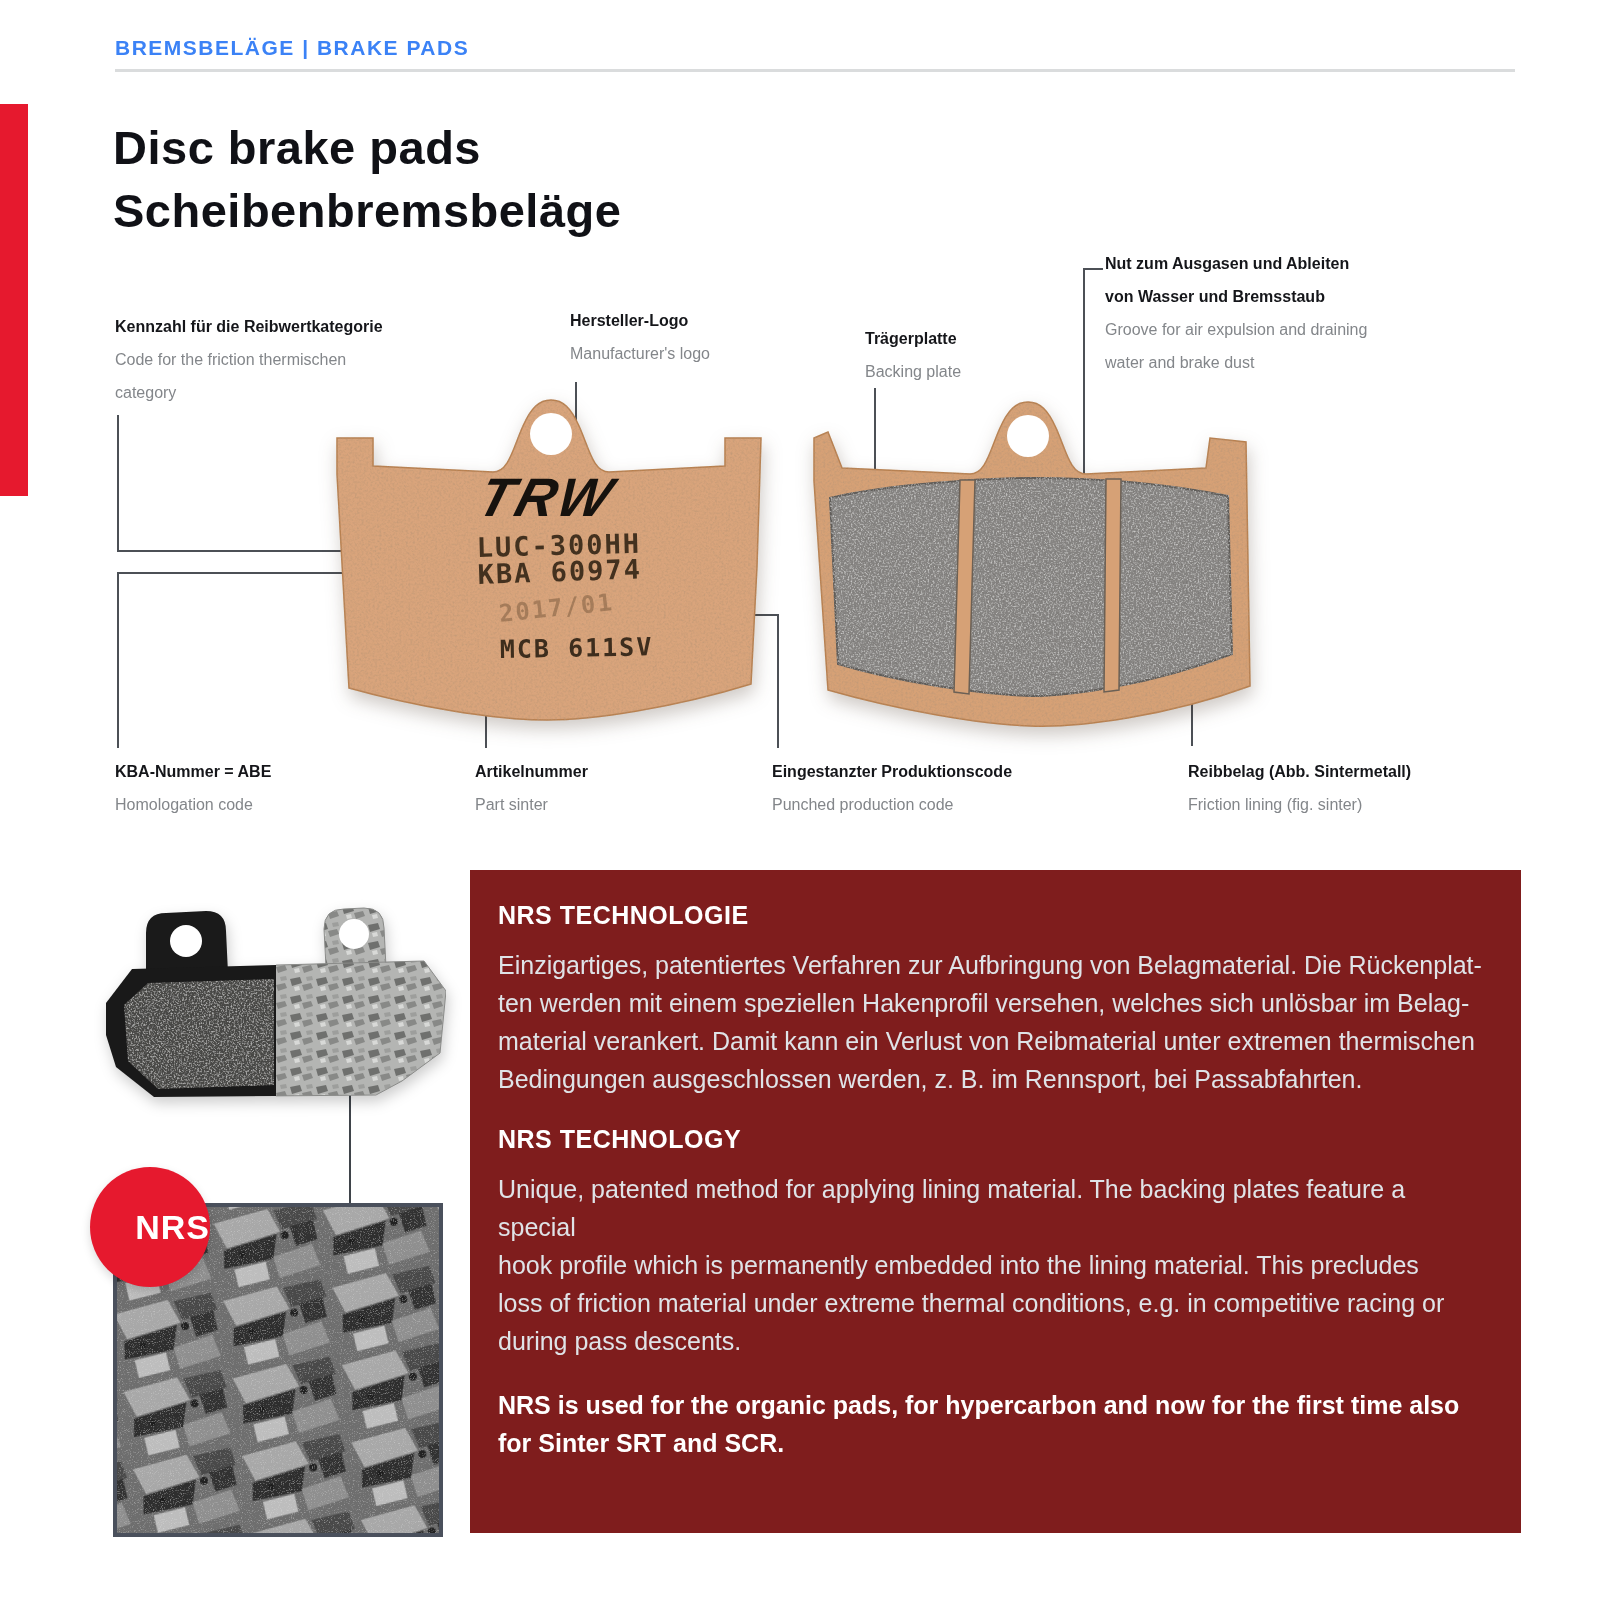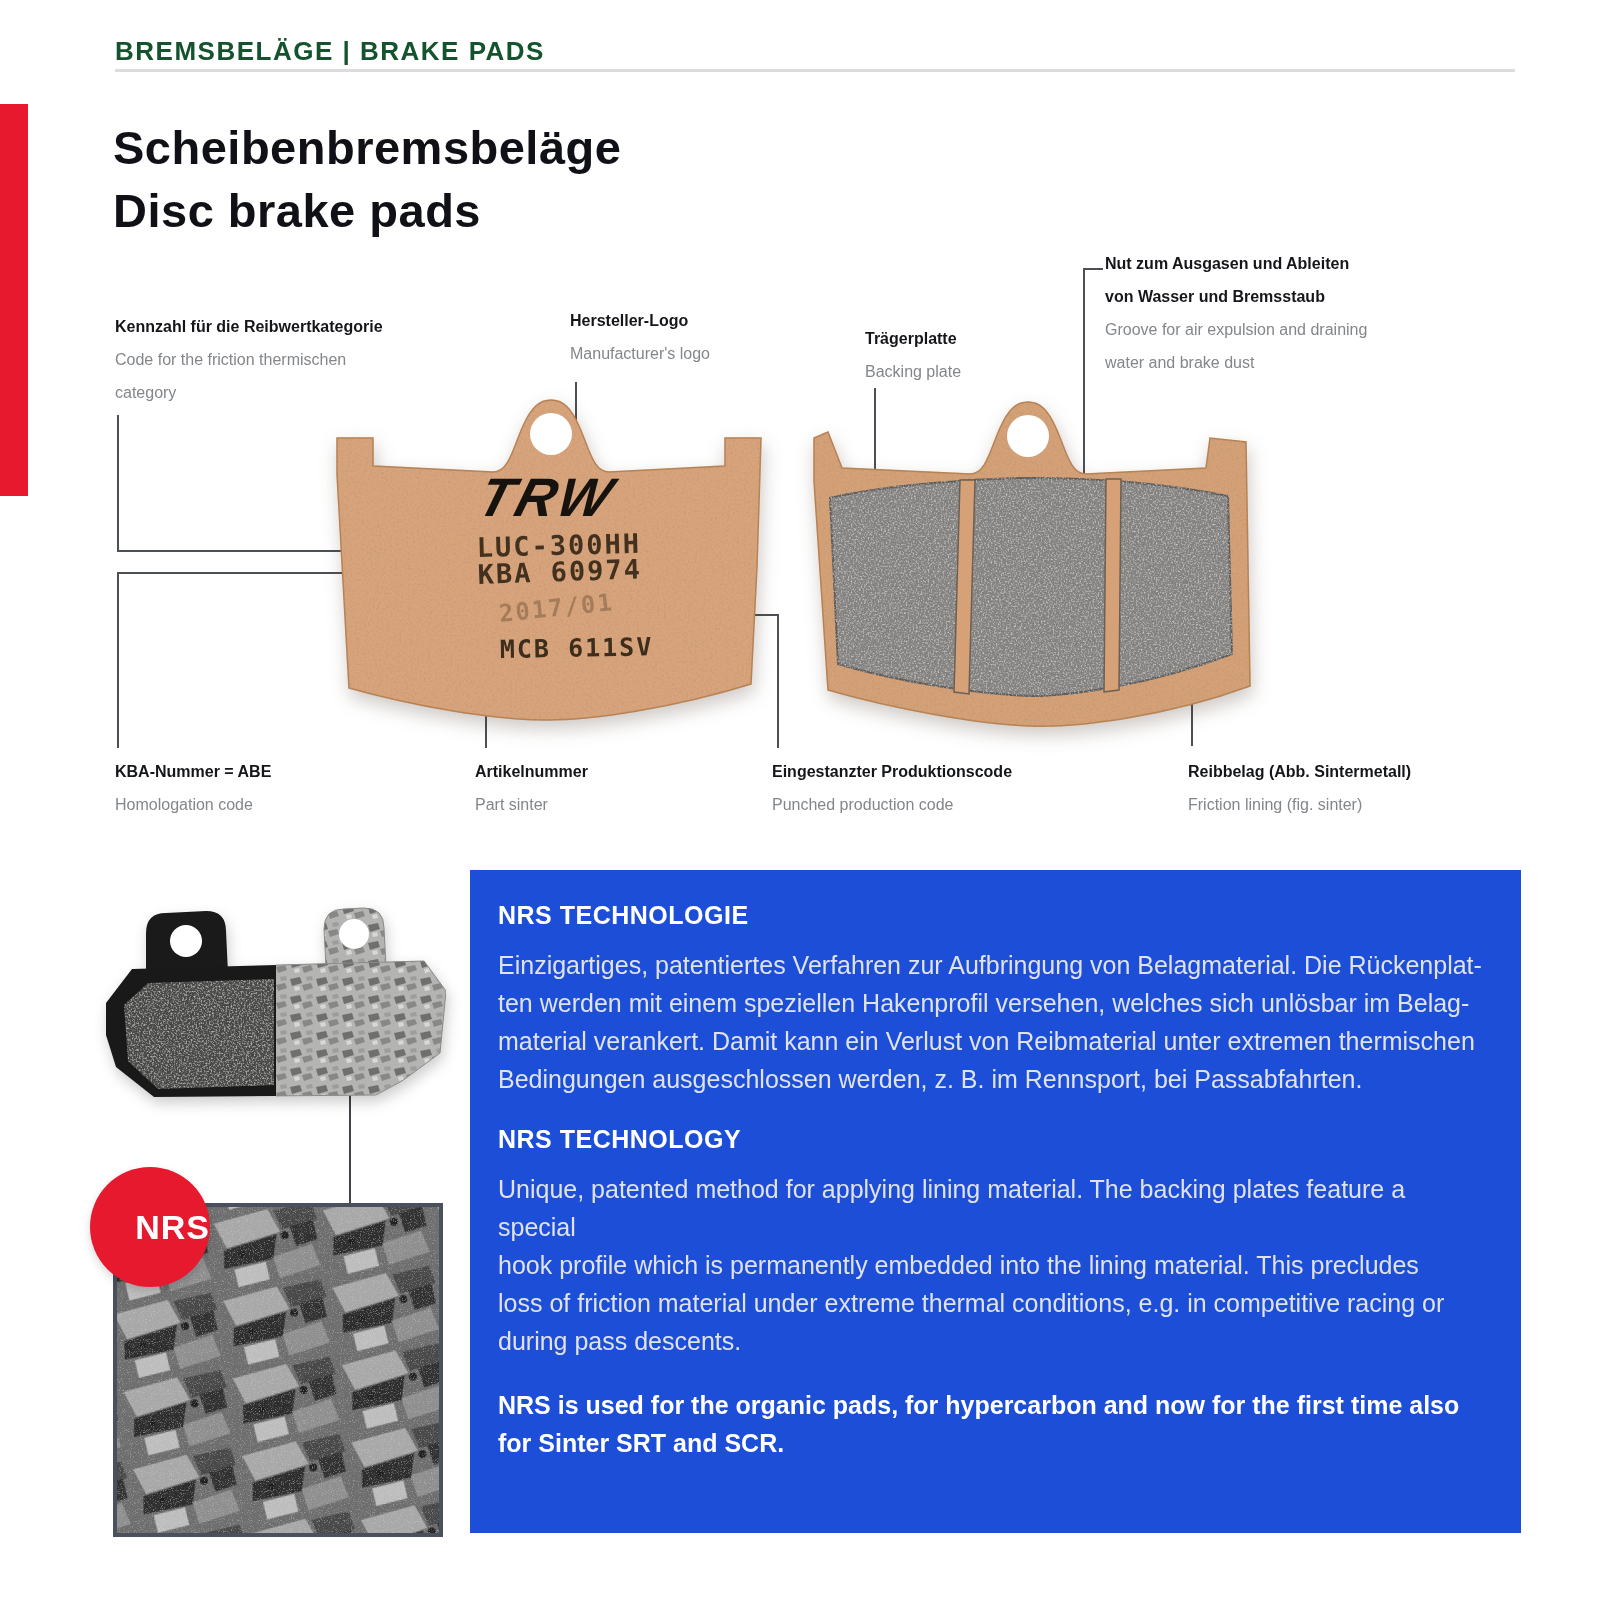--- a/index.html
+++ b/index.html
@@ -4,34 +4,34 @@
 <style>
   html,body{margin:0;padding:0;}
   body{
     width:1600px;height:1600px;position:relative;overflow:hidden;
     background:#ffffff;
     font-family:"Liberation Sans","DejaVu Sans",sans-serif;
     color:#17181c;
   }
   .abs{position:absolute;}
   
-  .eyebrow{left:115px;top:36px;font-size:26px;font-weight:bold;color:#14532d;letter-spacing:1.5px;}
+  .eyebrow{left:115px;top:36px;font-size:21px;font-weight:bold;color:#3b82f6;letter-spacing:1.5px;}
   .rule{left:115px;top:69px;width:1400px;height:3px;background:#dadcdd;}
   .redbar{left:0;top:104px;width:28px;height:392px;background:#e6192e;}
   
   .title{left:113px;top:116px;font-size:47px;font-weight:800;line-height:63px;color:#101116;letter-spacing:.5px;}
   
   .lbl{line-height:33px;font-size:16px;}
   .lbl .de{font-weight:bold;color:#15161a;white-space:pre-line;}
   .lbl .en{color:#83868a;white-space:pre-line;}
   
   .cl{background:#4c5056;}
   .cl-dark{background:#3f444a;}
   
-  .nrsbox{left:470px;top:870px;width:1051px;height:663px;background:#1d4ed8;box-sizing:border-box;padding:30px 34px 0 28px;}
+  .nrsbox{left:470px;top:870px;width:1051px;height:663px;background:#7f1d1d;box-sizing:border-box;padding:30px 34px 0 28px;}
   .nrsbox h3{margin:0 0 16px 0;font-size:25px;line-height:30px;color:#ffffff;letter-spacing:.5px;}
   .nrsbox p{margin:12px 0 26px 0;font-size:25px;line-height:38px;color:#dfe3e7;white-space:pre-line;}
   .nrsbox p.b{color:#ffffff;font-weight:bold;margin-bottom:34px;}
   
   .nrsbadge{left:90px;top:1167px;width:120px;height:120px;border-radius:50%;background:#e6192e;
     display:flex;align-items:center;justify-content:flex-end;
     font-size:34px;font-weight:800;color:#ffffff;letter-spacing:1px;
     box-shadow:0 4px 10px rgba(0,0,0,.15);z-index:6;}
   
   .texture{left:113px;top:1203px;width:330px;height:334px;box-sizing:border-box;border:4px solid #4a505c;background:#707070;z-index:4;overflow:hidden;}
@@ -41,22 +41,22 @@
   .stamp{font-family:"DejaVu Sans Mono","Liberation Mono",monospace;font-weight:bold;letter-spacing:2px;}
 </style>
 </head>
 <body>
 
 <div class="abs eyebrow">BREMSBELÄGE | BRAKE PADS</div>
 <div class="abs rule"></div>
 <div class="abs redbar"></div>
 
 <div class="abs title">
+  <div>Disc brake pads</div>
   <div>Scheibenbremsbeläge</div>
-  <div>Disc brake pads</div>
 </div>
 
 <div class="abs lbl" style="left:115px;top:310px;width:420px;">
   <div class="de">Kennzahl für die Reibwertkategorie</div>
   <div class="en">Code for the friction thermischen
 category</div>
 </div>
 <div class="abs lbl" style="left:570px;top:304px;width:300px;">
   <div class="de">Hersteller-Logo</div>
   <div class="en">Manufacturer's logo</div>

